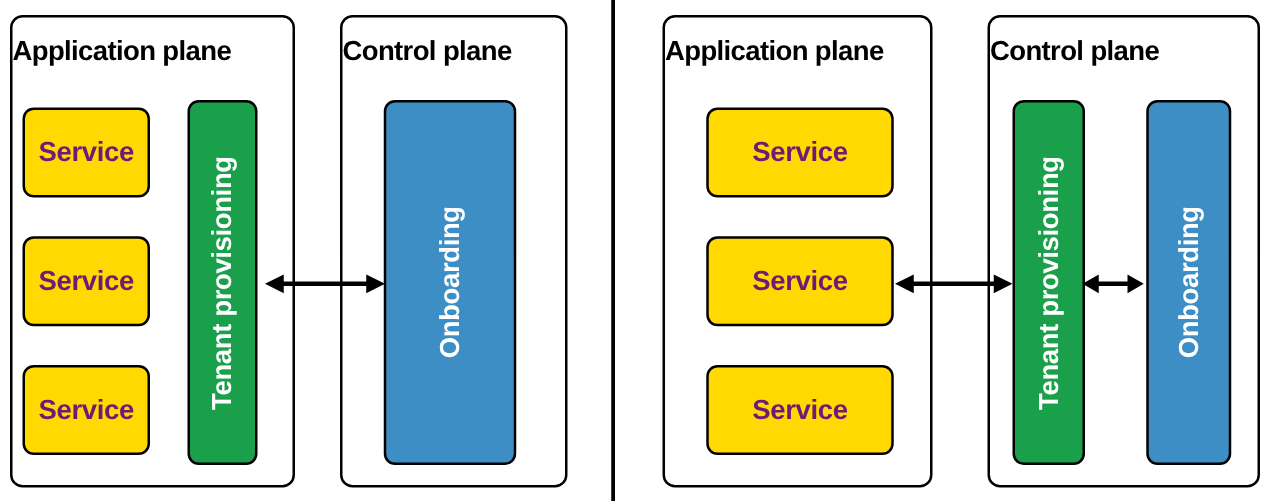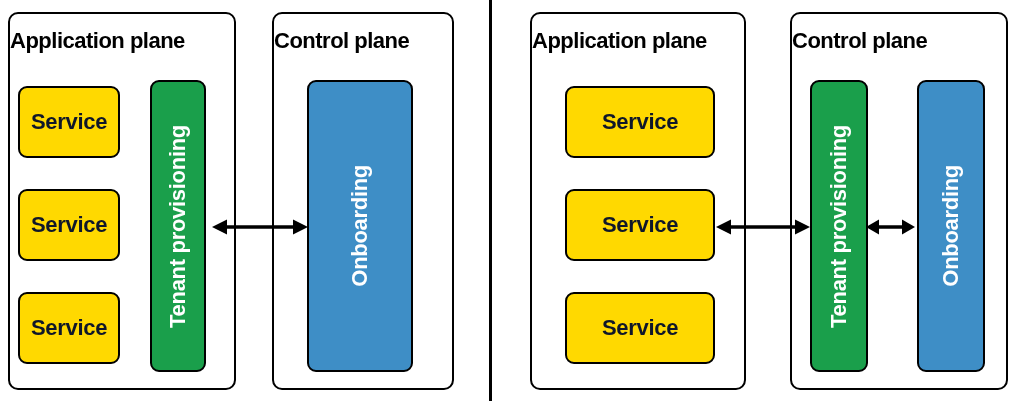--- a/index.html
+++ b/index.html
@@ -36,21 +36,21 @@
   .service-box {
     position: absolute;
     border: 2px solid #000000;
     border-radius: 9px;
     box-sizing: border-box;
     display: flex;
     align-items: center;
     justify-content: center;
     font-size: 22px;
     font-weight: bold;
-    color: #0f172a;
+    color: #701a75;
     letter-spacing: -0.3px;
   }
   .vert-box {
     position: absolute;
     border: 2px solid #000000;
     border-radius: 9px;
     box-sizing: border-box;
     display: flex;
     align-items: center;
     justify-content: center;

